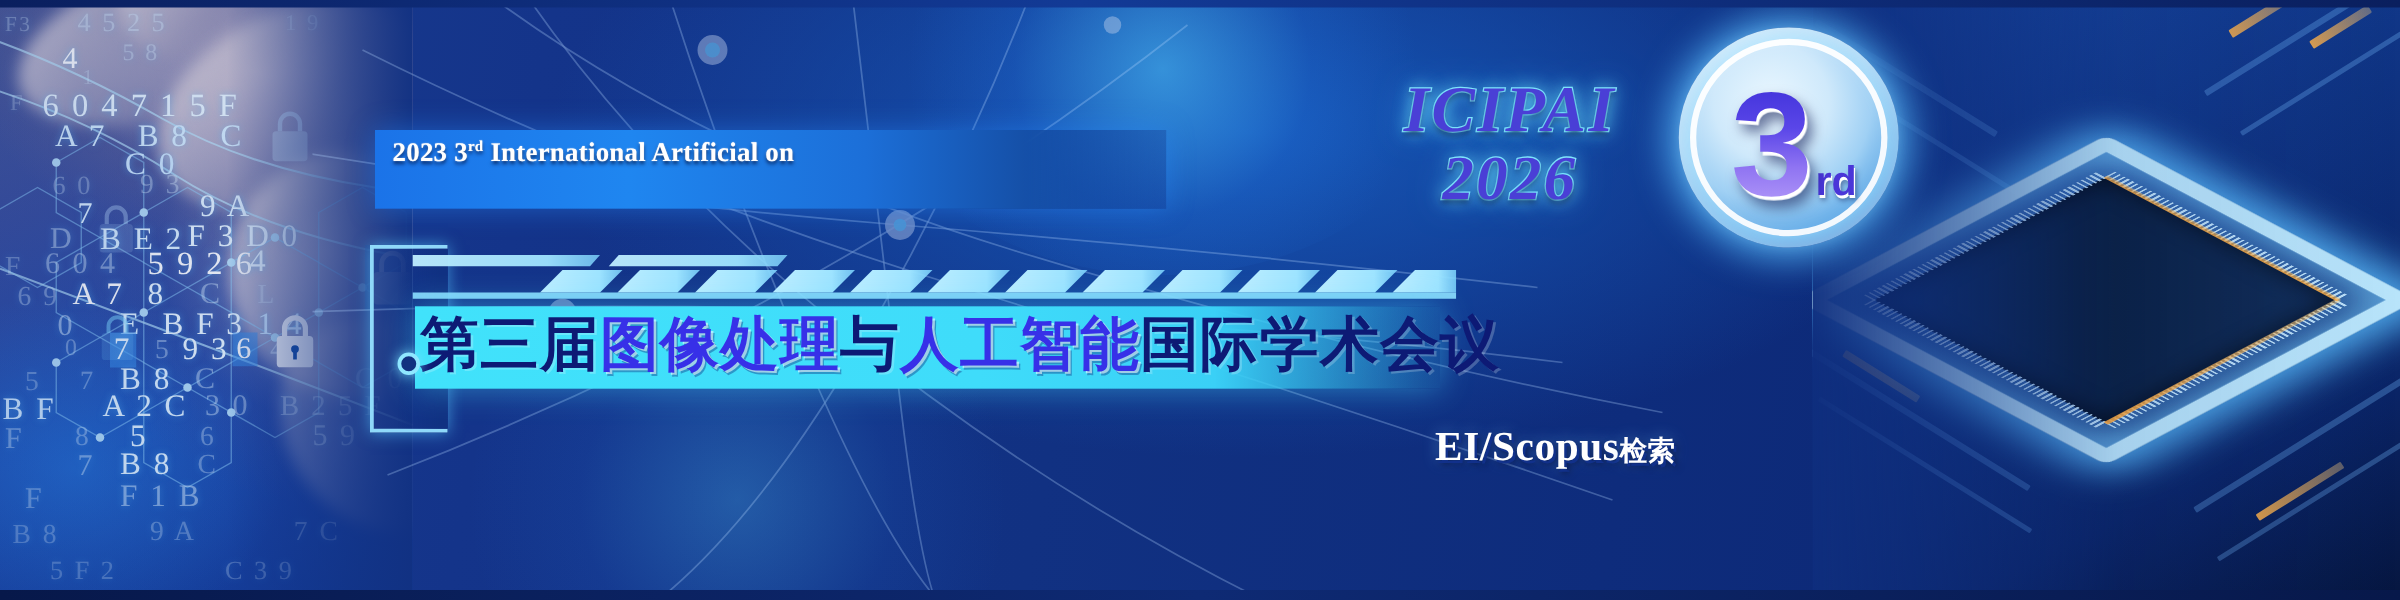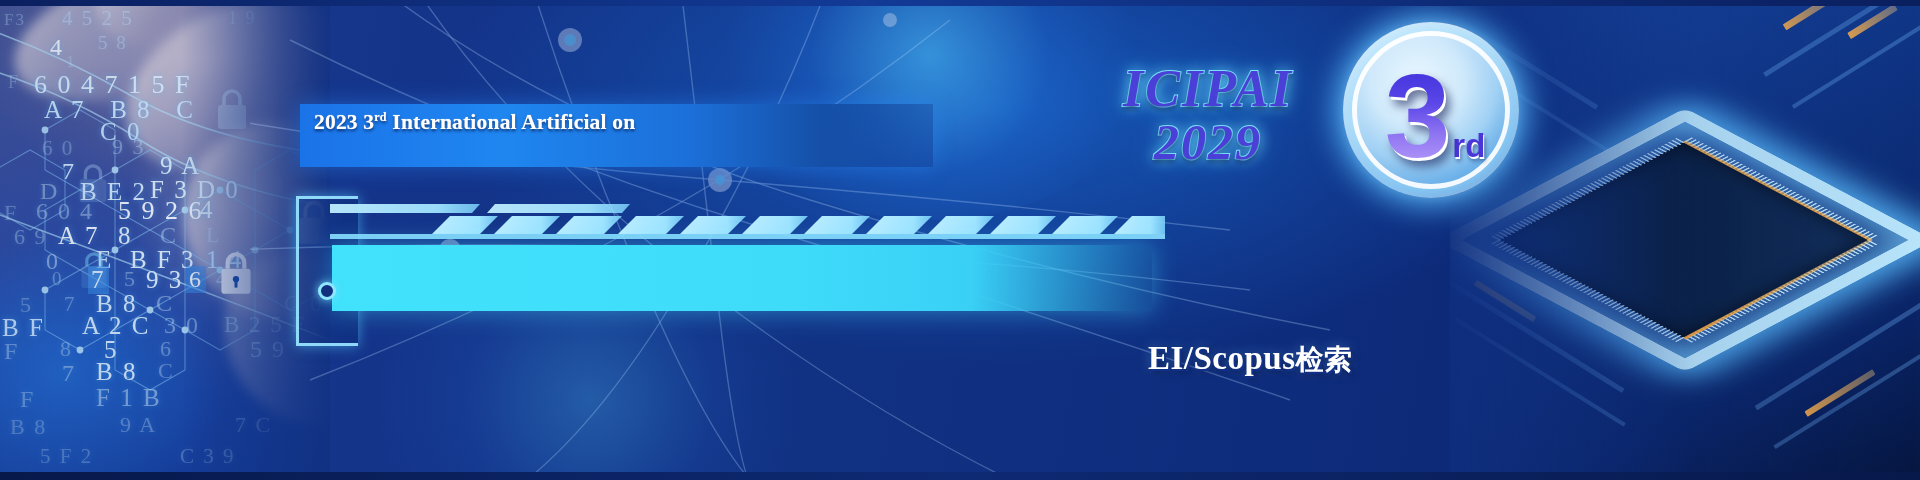--- a/index.html
+++ b/index.html
@@ -178,21 +178,21 @@
     text-shadow:1px 2px 0 #ffffff, 2px 4px 4px rgba(10,20,80,.5);
   }
 
   
   .eiscopus{
     position:absolute; left:1148px; top:340px; z-index:24; white-space:nowrap;
     font-family:"Liberation Serif", serif; font-weight:bold; font-size:33px; color:#ffffff;
     text-shadow:2px 2px 0 rgba(18,50,140,.95), 3px 3px 6px rgba(0,10,50,.8), 0 0 12px rgba(120,200,255,.45);
     letter-spacing:.5px;
   }
-  .eiscopus .cn{ font-family:Liberation Sans, sans-serif; font-size:28px; }
+  .eiscopus .cn{ font-family:Liberation Sans, sans-serif; font-size:22px; }
 </style>
 </head>
 <body>
 
 <div id="banner">
 
   <div class="trim top"></div>
 
   <div class="left-photo">
     <div class="hand-shape hand1"></div>
@@ -410,25 +410,26 @@
         <path d="M616 16 L664 16 L646 34 L598 34 Z"></path>
         <path d="M678 16 L726 16 L708 34 L660 34 Z"></path>
         <path d="M740 16 L788 16 L770 34 L722 34 Z"></path>
         <path d="M802 16 L835 16 L835 34 L784 34 Z"></path>
       </g>
       <path d="M0 34 L835 34 L835 39 L0 39 Z" fill="#8fe0ff" opacity=".9"></path>
     </svg>
 
     <div class="cn-band"></div>
     <div class="cn-dot"></div>
+    <div class="cn-title"><span class="cn-dark">第三届</span><span class="cn-blue">图像处理</span><span class="cn-dark">与</span><span class="cn-blue">人工智能</span><span class="cn-dark">国际学术会议</span></div>
 
 
     <div class="icipai">
       <div class="w1 glowtext">ICIPAI</div>
-      <div class="w2 glowtext">2029</div>
+      <div class="w2 glowtext">2026</div>
     </div>
 
     <div class="badge">
       <div class="badge-inner">
         <span class="badge-3">3</span>
         <span class="badge-rd">rd</span>
       </div>
     </div>
 
     <div class="eiscopus"><span>EI/Scopus</span><span class="cn">检索</span></div>

